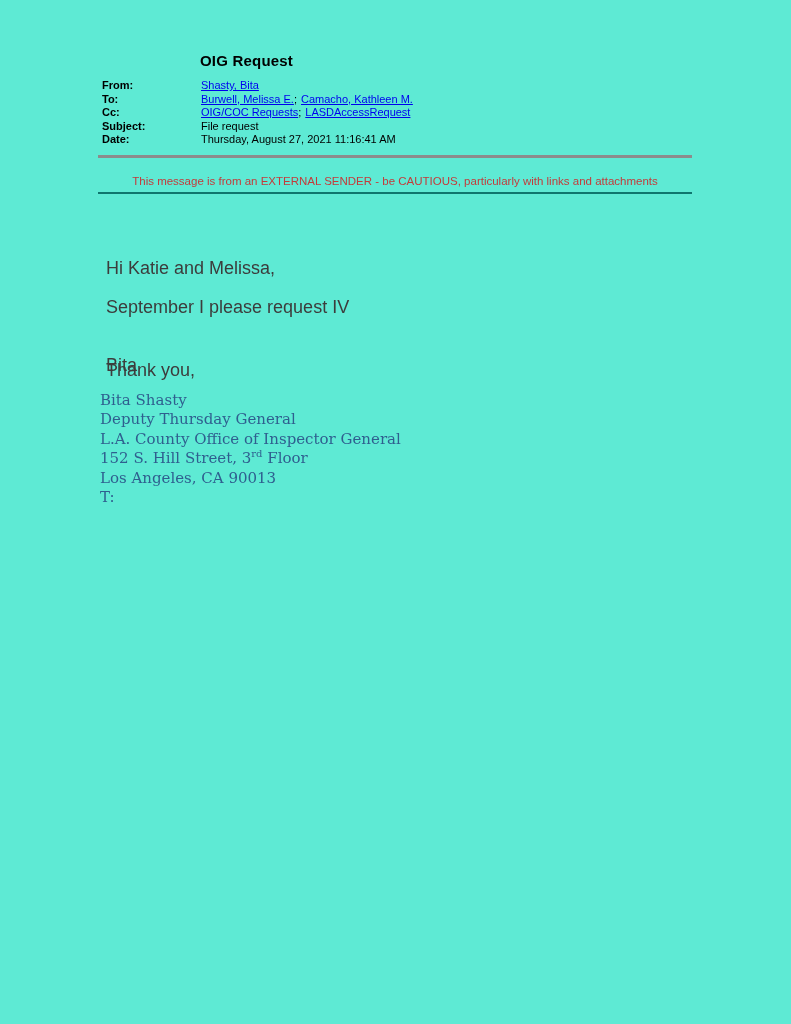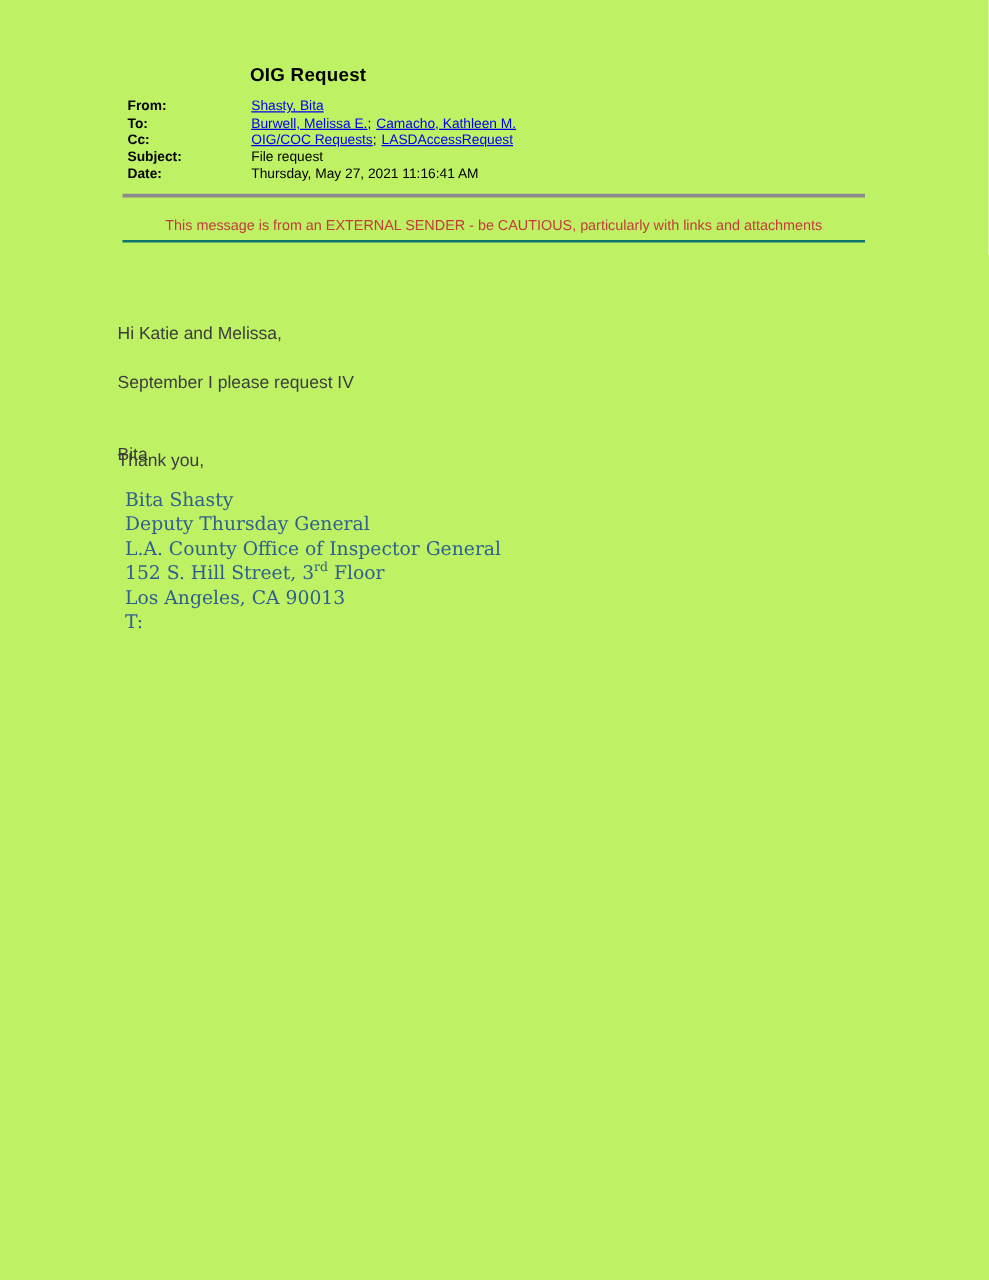--- a/index.html
+++ b/index.html
@@ -4,21 +4,21 @@
 <style>
   html, body {
     margin: 0;
     padding: 0;
     background: #ffffff;
   }
   .page {
     position: relative;
     width: 791px;
     height: 1024px;
-    background: #bef264;
+    background: #5eead4;
     overflow: hidden;
     font-family: "Liberation Sans", sans-serif;
   }
   .email-title {
     position: absolute;
     left: 200px;
     top: 52px;
     margin: 0;
     font-size: 15px;
     font-weight: bold;
@@ -73,22 +73,22 @@
     text-align: center;
     padding-bottom: 5px;
     border-bottom: 2px solid #0f766e;
   }
   .warning-text {
     font-size: 11.5px;
     color: #c33b3b;
   }
   .body-line {
     position: absolute;
-    left: 94px;
-    font-size: 14px;
+    left: 106px;
+    font-size: 18px;
     color: #3c3c3c;
     white-space: nowrap;
   }
   .body-line-0 { top: 258px; }
   .body-line-1 { top: 297px; }
   .body-line-2 { top: 336px; margin-top: 24px; }
   .body-line-3 { top: 355px; }
   .signature {
     position: absolute;
     left: 100px;
@@ -125,21 +125,21 @@
     <div class="hrow">
       <span class="hlabel">Cc:</span>
       <span class="hvalue"><a class="hlink">OIG/COC Requests</a><span class="sep">;</span><a class="hlink">LASDAccessRequest</a></span>
     </div>
     <div class="hrow">
       <span class="hlabel">Subject:</span>
       <span class="hvalue">File request</span>
     </div>
     <div class="hrow">
       <span class="hlabel">Date:</span>
-      <span class="hvalue">Thursday, May 27, 2021 11:16:41 AM</span>
+      <span class="hvalue">Thursday, August 27, 2021 11:16:41 AM</span>
     </div>
   </div>
 
   <div class="divider"></div>
 
   <div class="warning">
     <div class="warning-text">This message is from an EXTERNAL SENDER - be CAUTIOUS, particularly with links and attachments</div>
   </div>
 
   <div class="body-line body-line-0">Hi Katie and Melissa,</div>

